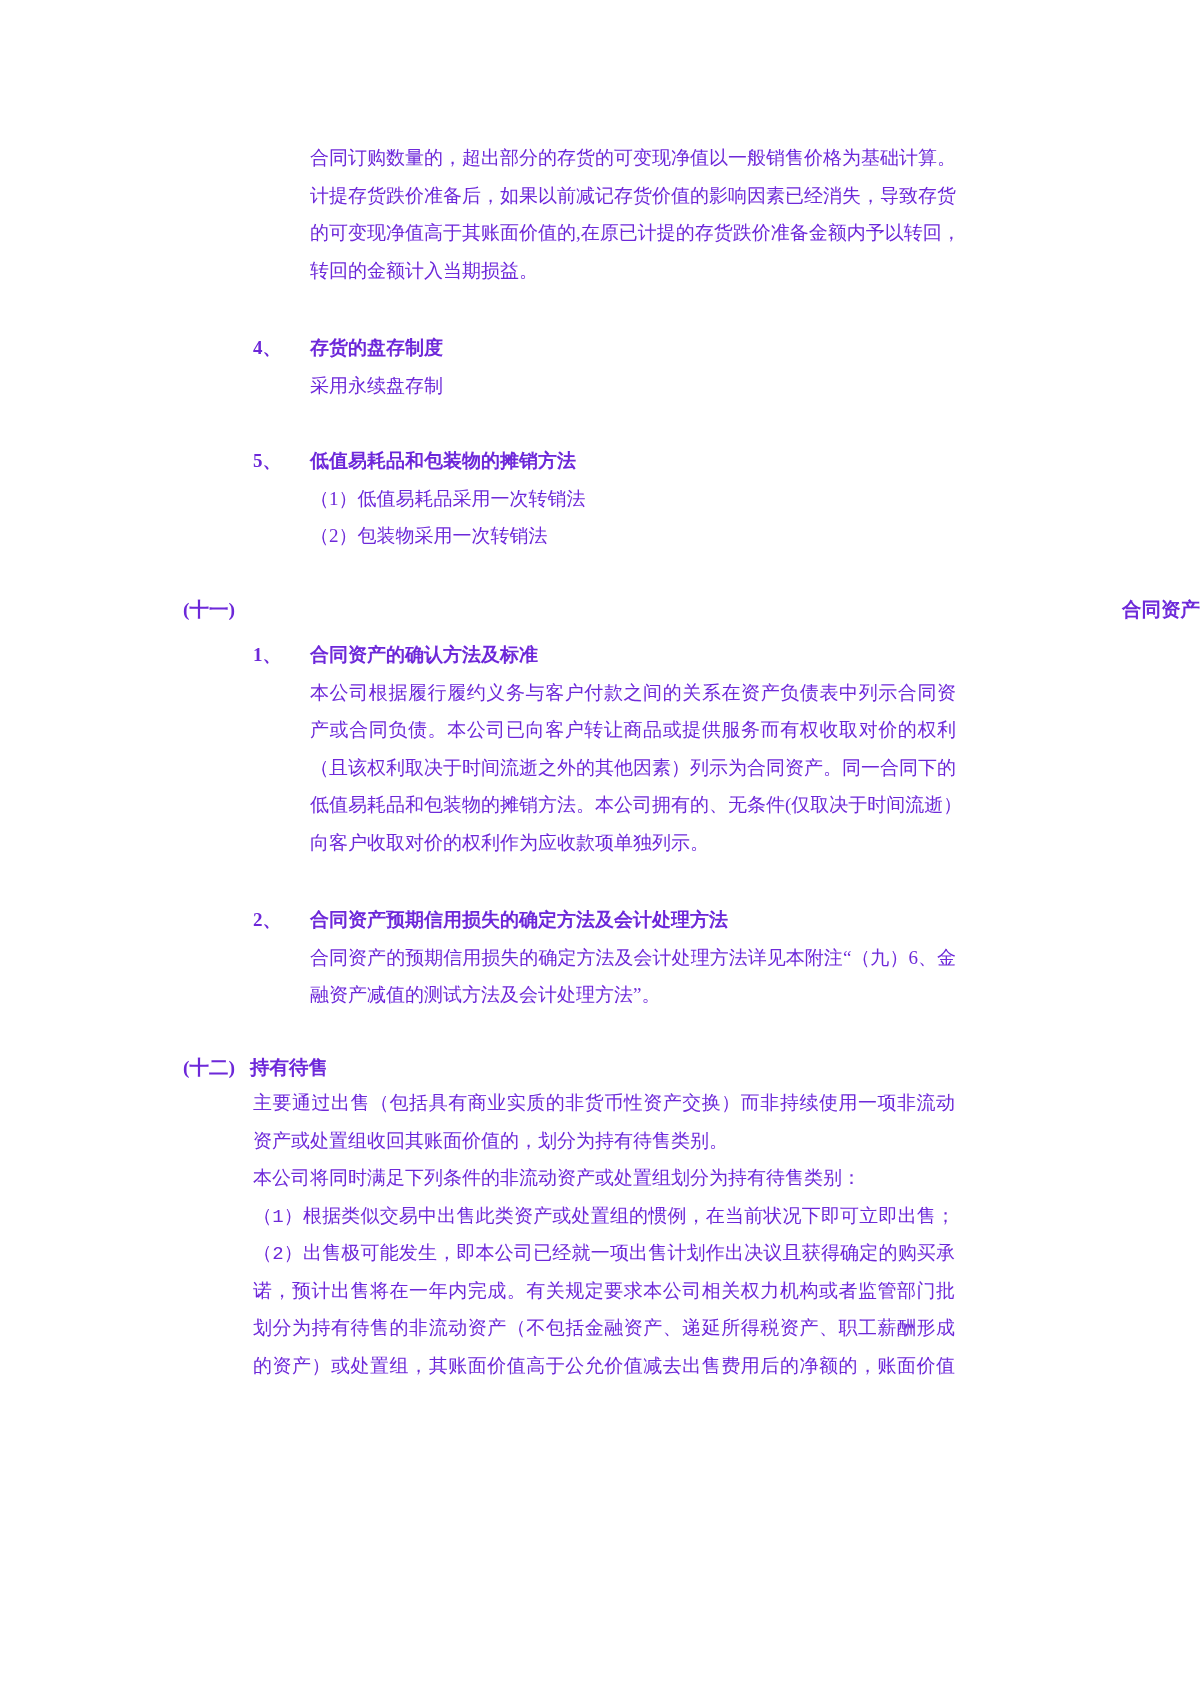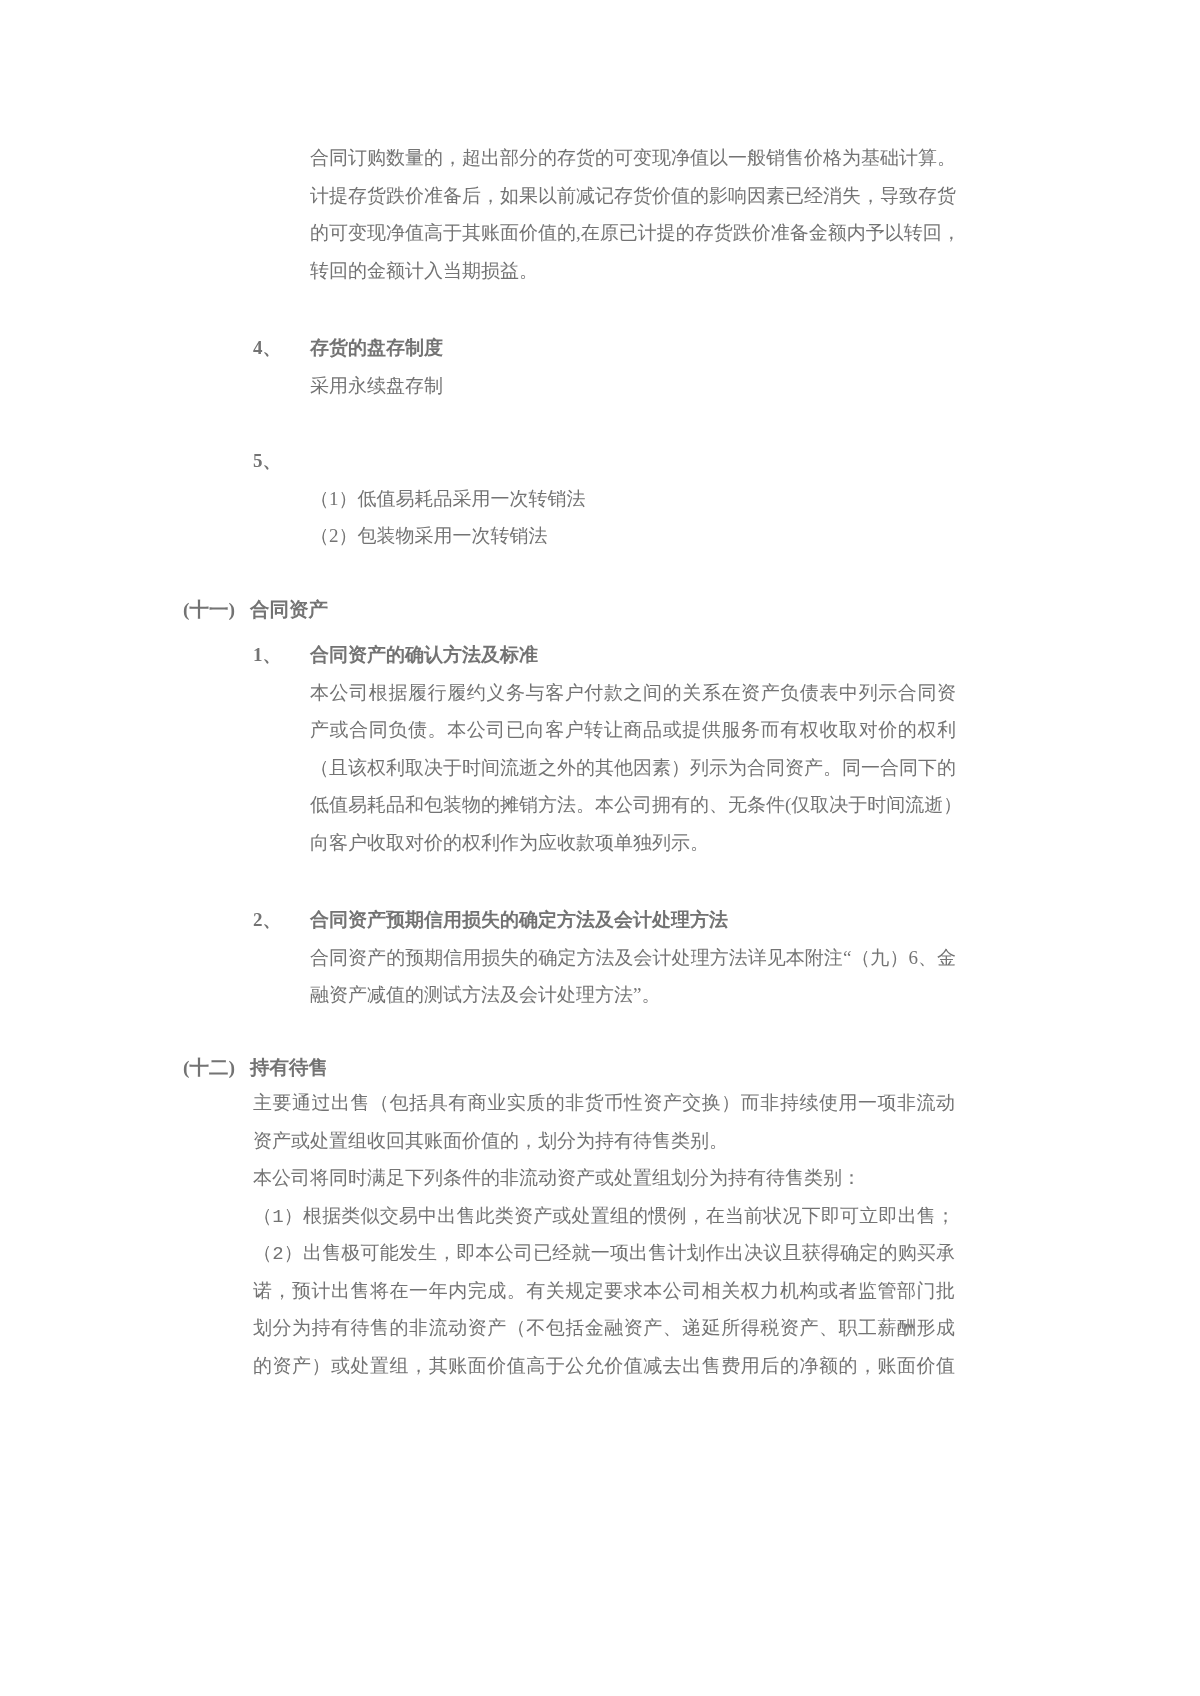--- a/index.html
+++ b/index.html
@@ -10,21 +10,21 @@
   .page {
     position: relative;
     width: 1200px;
     height: 1696px;
     margin: 0 auto;
     background: #ffffff;
     overflow: hidden;
     box-sizing: border-box;
     padding-top: 139px;
     font-family: "Liberation Serif", "DejaVu Serif", serif;
-    color: #737373;
+    color: #6d28d9;
     font-size: 19px;
     line-height: 37.5px;
   }
   .indent-c { margin-left: 310px; width: 646px; }
   .indent-b { margin-left: 253px; width: 702px; font-family: Liberation Mono, monospace; }
   .line {
     white-space: nowrap;
     text-align: left;
   }
   .line.fill {
@@ -45,21 +45,21 @@
     display: flex;
     font-weight: bold;
     font-size: 19.5px;
   }
   .major-row .major-num {
     width: 67px;
     flex: 0 0 67px;
   }
   .mt-40 { margin-top: 40px; }
   .mt-38 { margin-top: 38px; }
-  .mt-36 { margin-top: 36px; }
+  .mt-36 { margin-top: 36px; justify-content: space-between; }
   .mt-35 { margin-top: 35px; }
   .mt-8  { margin-top: 8px; }
 </style>
 </head>
 <body>
 
 <div class="page">
 
   <div class="indent-c">
       <div class="line fill">合同订购数量的，超出部分的存货的可变现净值以一般销售价格为基础计算。</div>
@@ -71,20 +71,21 @@
   <div class="num-row mt-40">
     <span class="num">4、</span>
     <span class="num-title">存货的盘存制度</span>
   </div>
   <div class="indent-c">
       <div class="line">采用永续盘存制</div>
     </div>
 
   <div class="num-row mt-38">
     <span class="num">5、</span>
+    <span class="num-title">低值易耗品和包装物的摊销方法</span>
   </div>
   <div class="indent-c">
       <div class="line">（1）低值易耗品采用一次转销法</div>
       <div class="line">（2）包装物采用一次转销法</div>
     </div>
 
   <div class="major-row mt-36">
     <span class="major-num">(十一)</span>
     <span class="major-title">合同资产</span>
   </div>

